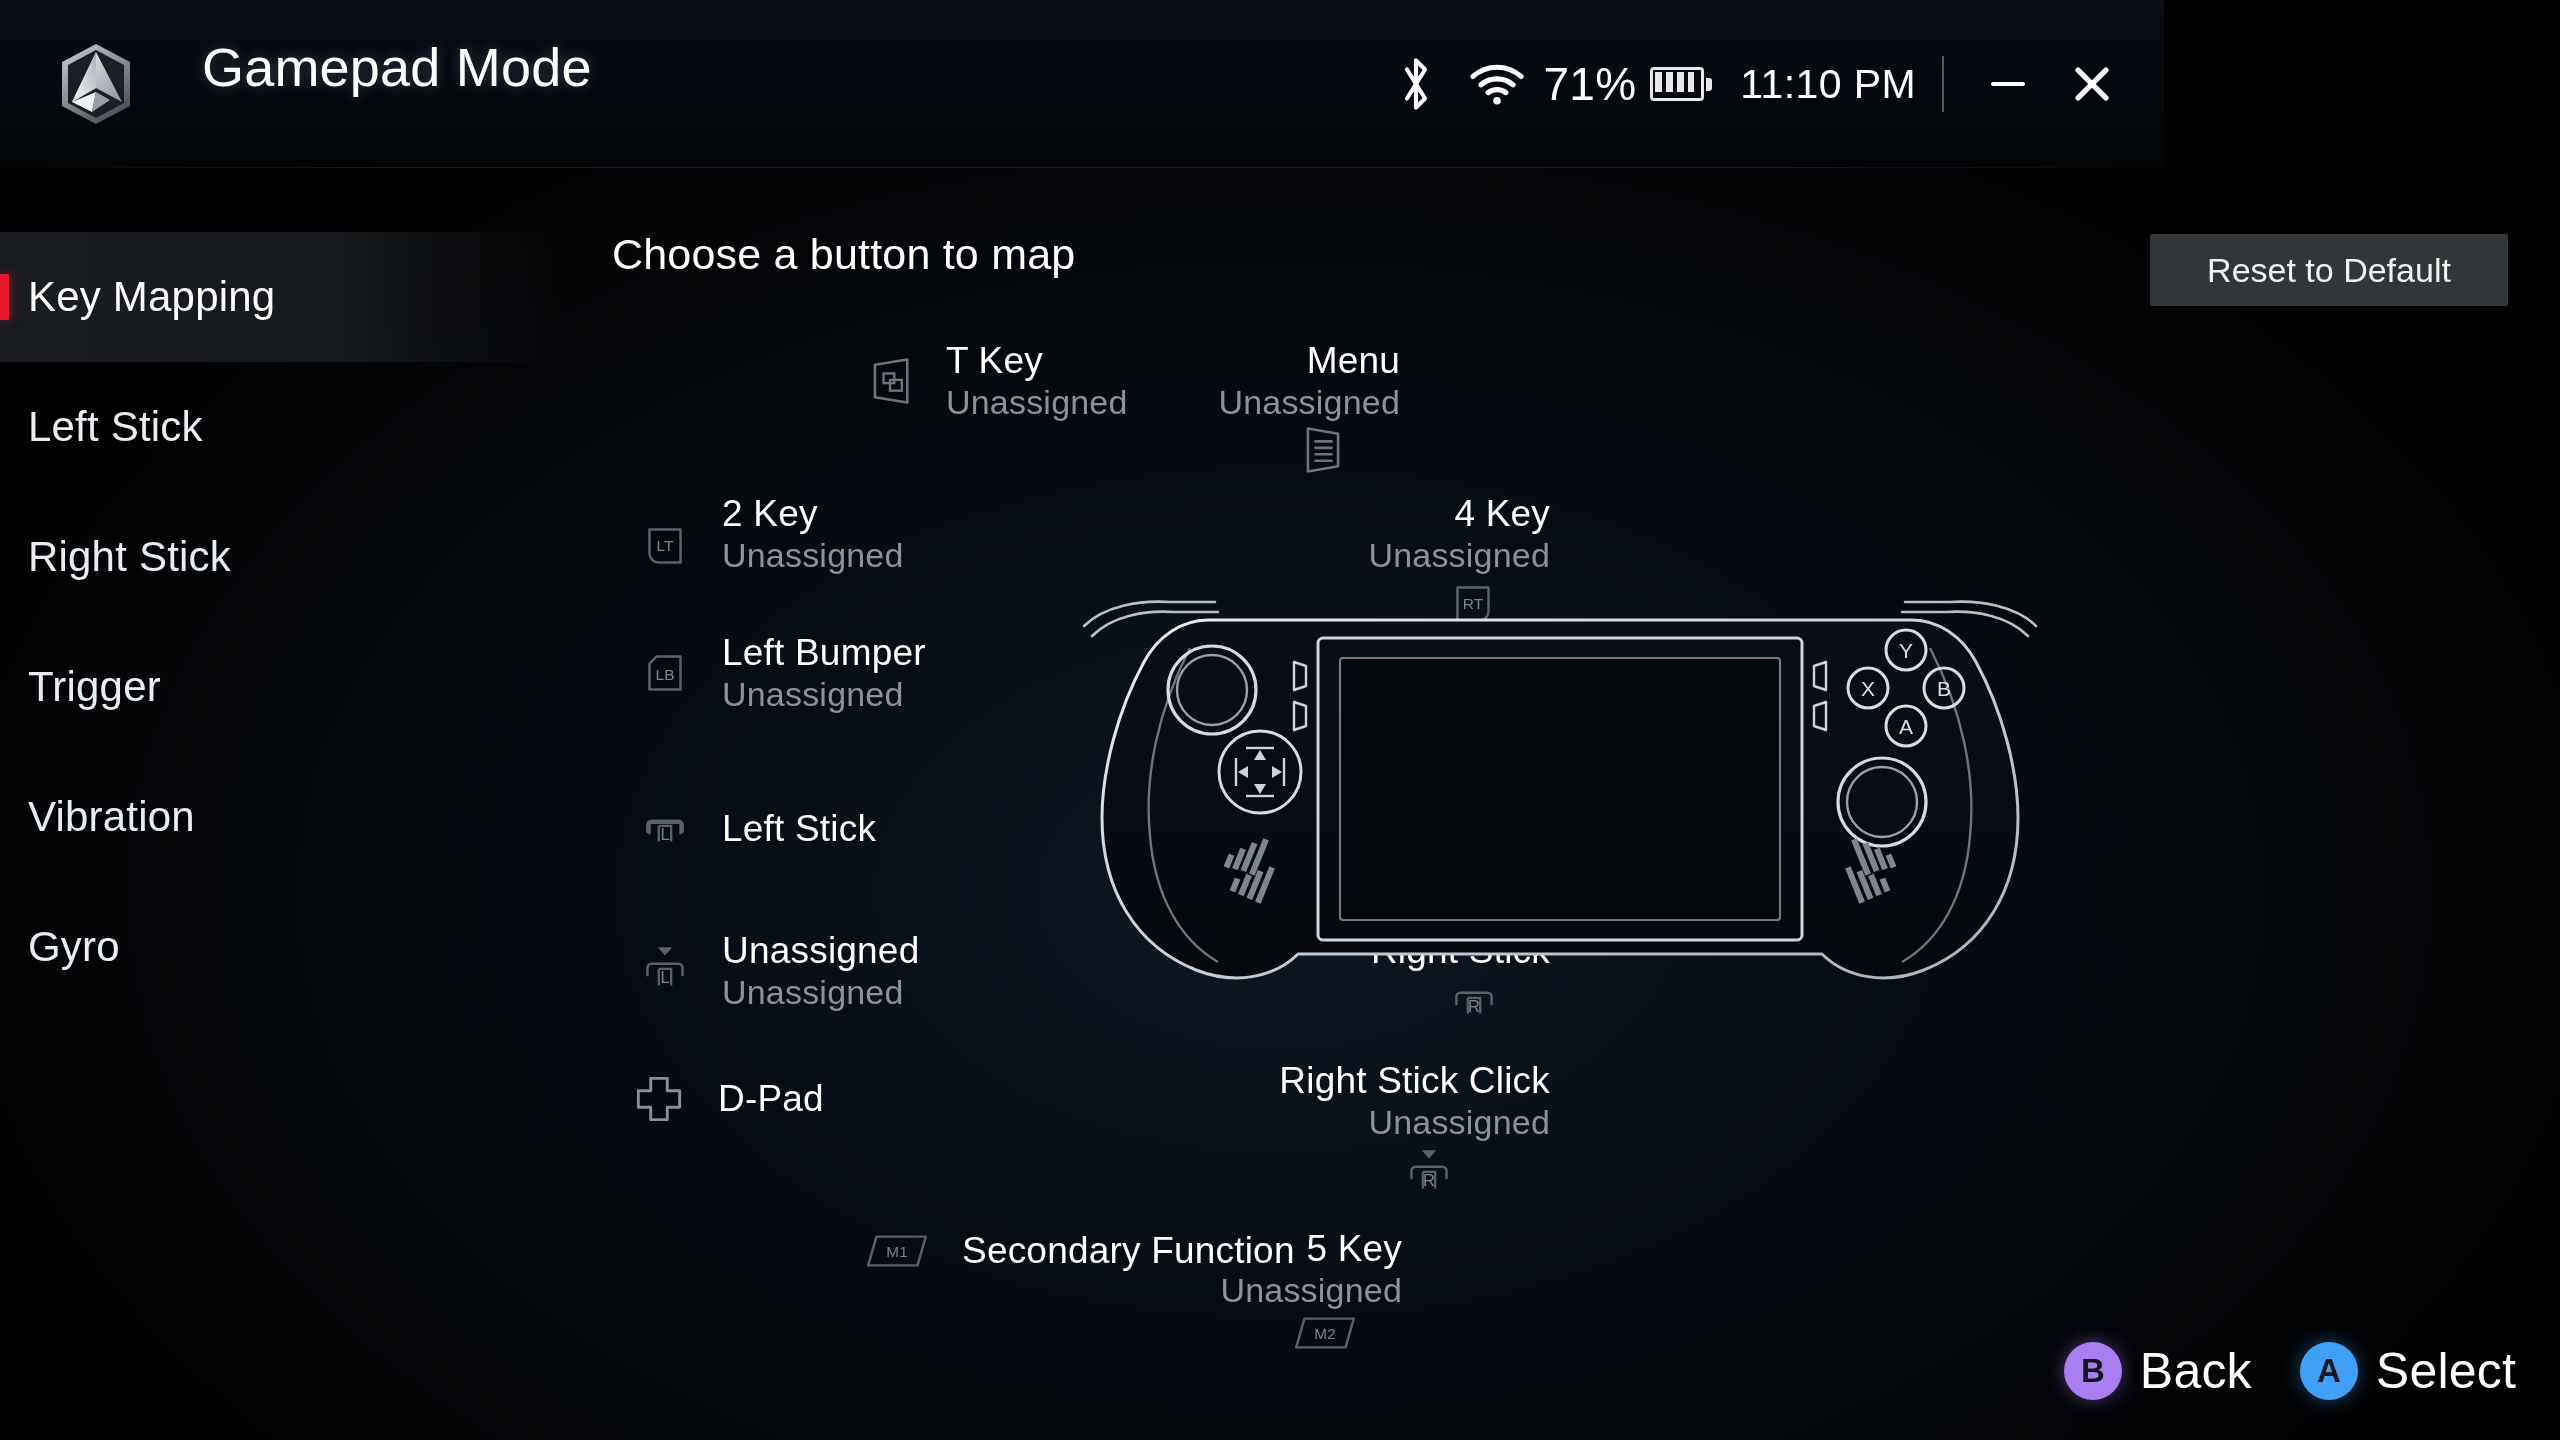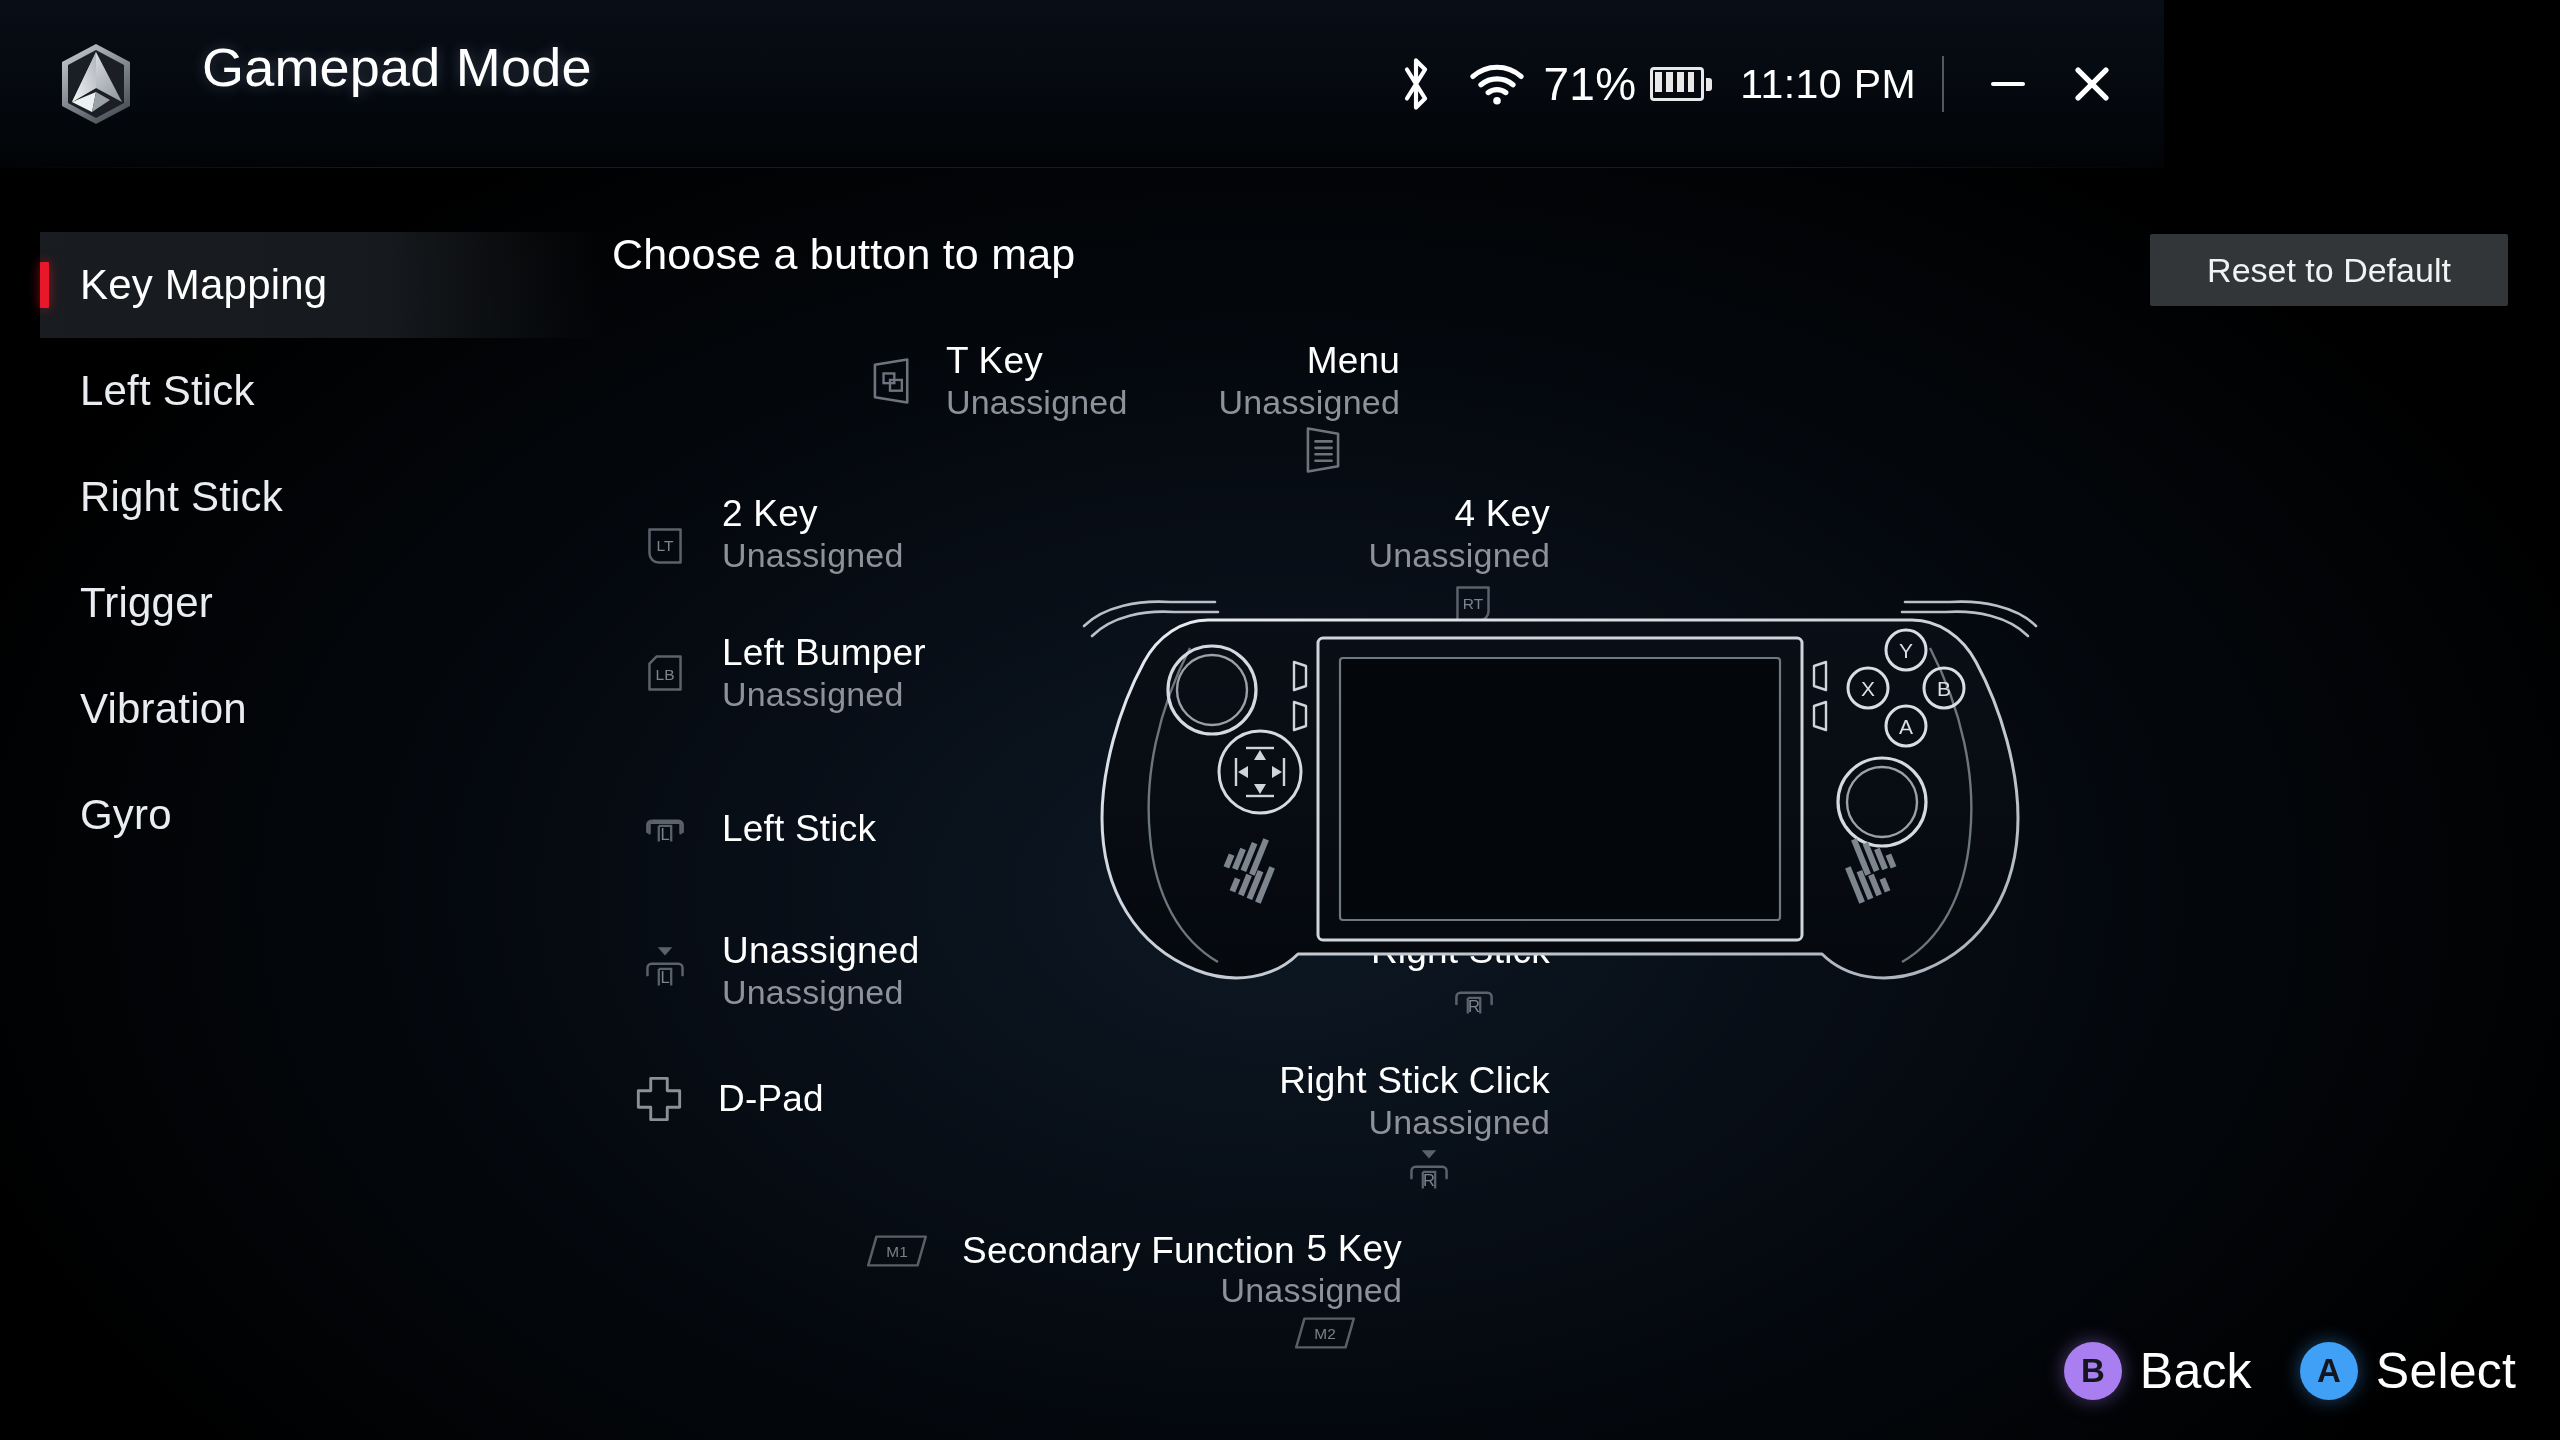--- a/index.html
+++ b/index.html
@@ -47,22 +47,22 @@
   .batt-fill{ position:absolute; left:5px; top:5px; width:39px; height:20px;
     background:repeating-linear-gradient(90deg,#e8e8e8 0 7px, transparent 7px 11px); }
   .clock{ font-size:41px; color:#fff; letter-spacing:0.4px; margin-right:26px; }
   .sep{ width:2px; height:56px; background:rgba(255,255,255,0.32); margin-right:22px; }
   .winbtn{ width:84px; height:84px; display:flex; align-items:center; justify-content:center; cursor:pointer; }
   .minbar{ width:34px; height:4px; background:#fff; border-radius:2px; }
 
   
   .sidebar{ position:absolute; left:0; top:232px; width:560px; }
   .nav-item{
-    position:relative; height:106px; display:flex; align-items:center;
-    padding-left:40px; cursor:pointer;margin-left:40px;
+    position:relative; height:130px; display:flex; align-items:center;
+    padding-left:28px; cursor:pointer;
   }
   .nav-item .lbl{ font-size:42px; color:#e9ecf1; font-weight:400; letter-spacing:0.2px; }
   .nav-item.active{
     background:linear-gradient(90deg,#191c20 0%,#16191d 62%,rgba(14,17,20,0) 100%);
     width:560px;
   }
   .nav-item.active .lbl{ color:#ffffff; }
   .nav-item.active:before{
     content:""; position:absolute; left:0; top:50%; transform:translateY(-50%);
     width:9px; height:46px; background:#e8172a; border-radius:1px;

